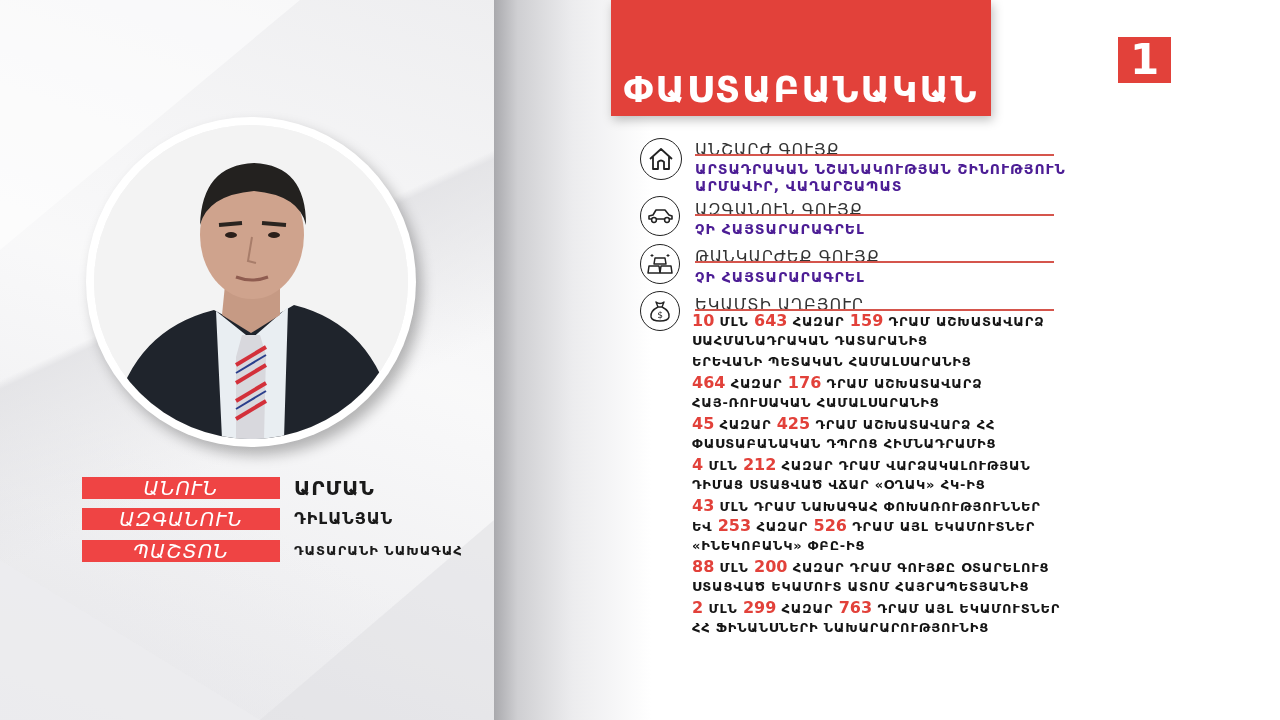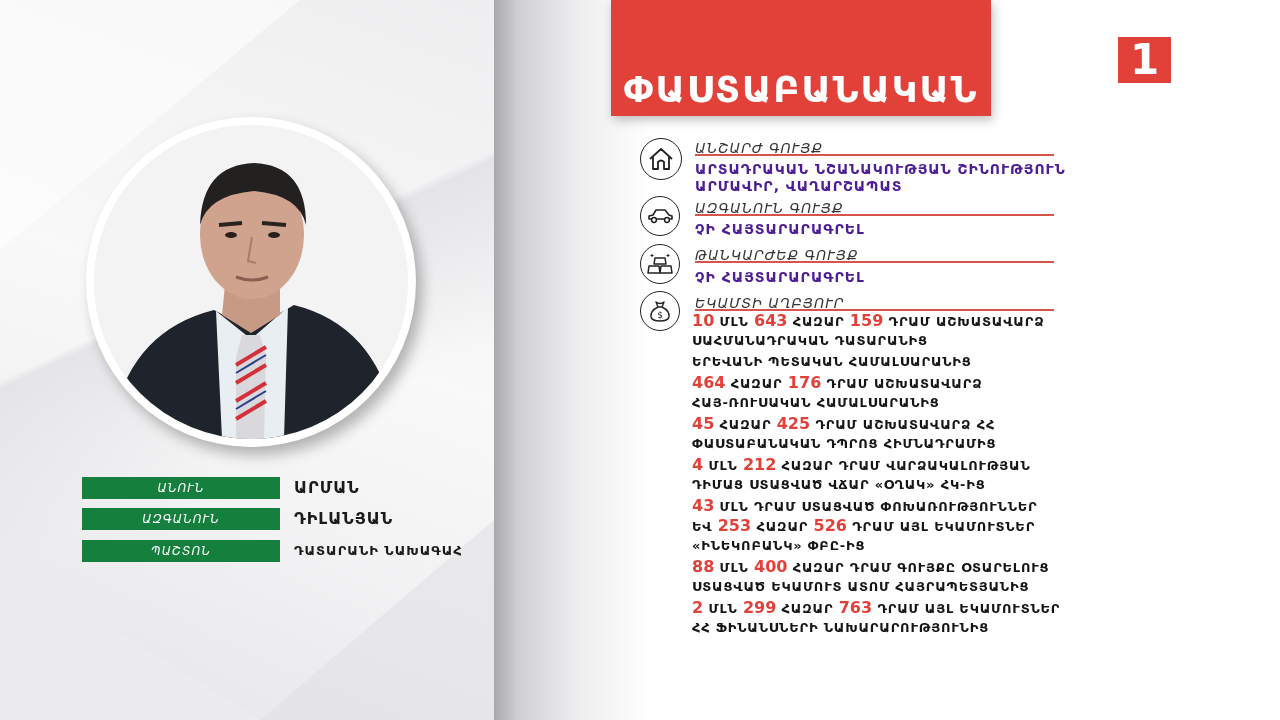--- a/index.html
+++ b/index.html
@@ -34,22 +34,22 @@
     box-shadow: 6px 8px 14px rgba(0,0,0,0.28);
   }
   .photo {
     position: absolute; left: 8px; top: 8px; width: 314px; height: 314px;
     border-radius: 50%; overflow: hidden; background: #f2f2f2;
   }
   
   .info-row { position: absolute; left: 82px; height: 22px; }
   .info-label {
     position: absolute; left: 0; top: 0; width: 198px; height: 22px;
-    background: #15803d; color: #fff; font-style: italic;
-    font-size: 12px; line-height: 22px; text-align: center; letter-spacing: 1px;
+    background: #ef4444; color: #fff; font-style: italic;
+    font-size: 20px; line-height: 22px; text-align: center; letter-spacing: 1px;
   }
   .info-value {
     position: absolute; left: 212px; top: 0; white-space: nowrap;
     font-weight: bold; color: #1a1a1a; line-height: 22px; letter-spacing: 1px;
   }
   
   .title-banner {
     position: absolute; left: 611px; top: 0; width: 380px; height: 116px;
     background: #e2413a; box-shadow: 2px 4px 10px rgba(0,0,0,0.25);
   }
@@ -66,21 +66,21 @@
     position: absolute; left: 0; right: 0; top: -2px; text-align: center;
     color: #fff; font-weight: bold; font-size: 42px; line-height: 50px;
   }
   
   .sec-icon {
     position: absolute; width: 40px; height: 40px; border-radius: 50%;
     border: 1.6px solid #222; background: #fff;
     display: flex; align-items: center; justify-content: center;
   }
   .sec-label {
-    position: absolute; left: 695px; font-style: italic; font-size: 14px;
+    position: absolute; left: 695px; font-size: 16px;
     color: #333; letter-spacing: 1px;
   }
   .sec-rule {
     position: absolute; left: 695px; width: 359px; height: 2px; background: #d5554c;
   }
   .sec-value {
     position: absolute; left: 695px; font-weight: bold; font-size: 14px;
     color: #4c1d95; letter-spacing: 1px; line-height: 17px; white-space: nowrap;
   }
   .income {
@@ -134,21 +134,21 @@
       <ellipse cx="137" cy="110" rx="6" ry="3" fill="#2a1f1a"></ellipse>
       <ellipse cx="180" cy="110" rx="6" ry="3" fill="#2a1f1a"></ellipse>
       <path d="M158 112 L154 136 L162 138" stroke="#a87d6a" stroke-width="2" fill="none"></path>
       <path d="M142 152 Q158 158 174 152" stroke="#8f5c50" stroke-width="3" fill="none"></path>
     </svg>
   </div>
 </div>
 
 <div class="info-row" style="top:477px;">
   <div class="info-label">ԱՆՈՒՆ</div>
-  <div class="info-value" style="font-size:16px;">ԱՐՄԱՆ</div>
+  <div class="info-value" style="font-size:20px;">ԱՐՄԱՆ</div>
 </div>
 <div class="info-row" style="top:508px;">
   <div class="info-label">ԱԶԳԱՆՈՒՆ</div>
   <div class="info-value" style="font-size:16px;">ԴԻԼԱՆՅԱՆ</div>
 </div>
 <div class="info-row" style="top:540px;">
   <div class="info-label">ՊԱՇՏՈՆ</div>
   <div class="info-value" style="font-size:13px;">ԴԱՏԱՐԱՆԻ ՆԱԽԱԳԱՀ</div>
 </div>
 
@@ -215,25 +215,25 @@
     </div>
     <div>
       <div class="inc-line"><span class="num">45</span><span> ՀԱԶԱՐ </span><span class="num">425</span><span> ԴՐԱՄ ԱՇԽԱՏԱՎԱՐՁ ՀՀ</span></div>
       <div class="inc-line sub">ՓԱՍՏԱԲԱՆԱԿԱՆ ԴՊՐՈՑ ՀԻՄՆԱԴՐԱՄԻՑ</div>
     </div>
     <div>
       <div class="inc-line"><span class="num">4</span><span> ՄԼՆ </span><span class="num">212</span><span> ՀԱԶԱՐ ԴՐԱՄ ՎԱՐՁԱԿԱԼՈՒԹՅԱՆ</span></div>
       <div class="inc-line sub">ԴԻՄԱՑ ՍՏԱՑՎԱԾ ՎՃԱՐ «ՕՂԱԿ» ՀԿ-ԻՑ</div>
     </div>
     <div>
-      <div class="inc-line"><span class="num">43</span><span> ՄԼՆ ԴՐԱՄ ՍՏԱՑՎԱԾ ՓՈԽԱՌՈՒԹՅՈՒՆՆԵՐ</span></div>
+      <div class="inc-line"><span class="num">43</span><span> ՄԼՆ ԴՐԱՄ ՆԱԽԱԳԱՀ ՓՈԽԱՌՈՒԹՅՈՒՆՆԵՐ</span></div>
       <div class="inc-line"><span>ԵՎ </span><span class="num">253</span><span> ՀԱԶԱՐ </span><span class="num">526</span><span> ԴՐԱՄ ԱՅԼ ԵԿԱՄՈՒՏՆԵՐ</span></div>
       <div class="inc-line sub">«ԻՆԵԿՈԲԱՆԿ» ՓԲԸ-ԻՑ</div>
     </div>
     <div>
-      <div class="inc-line"><span class="num">88</span><span>  ՄԼՆ </span><span class="num">400</span><span> ՀԱԶԱՐ ԴՐԱՄ ԳՈՒՅՔԸ ՕՏԱՐԵԼՈՒՑ</span></div>
+      <div class="inc-line"><span class="num">88</span><span>  ՄԼՆ </span><span class="num">200</span><span> ՀԱԶԱՐ ԴՐԱՄ ԳՈՒՅՔԸ ՕՏԱՐԵԼՈՒՑ</span></div>
       <div class="inc-line sub">ՍՏԱՑՎԱԾ ԵԿԱՄՈՒՏ ԱՏՈՄ ՀԱՅՐԱՊԵՏՅԱՆԻՑ</div>
     </div>
     <div>
       <div class="inc-line"><span class="num">2</span><span> ՄԼՆ </span><span class="num">299</span><span> ՀԱԶԱՐ </span><span class="num">763</span><span> ԴՐԱՄ ԱՅԼ ԵԿԱՄՈՒՏՆԵՐ</span></div>
       <div class="inc-line sub">ՀՀ ՖԻՆԱՆՍՆԵՐԻ ՆԱԽԱՐԱՐՈՒԹՅՈՒՆԻՑ</div>
     </div>
   </div>
 
 </body></html>

